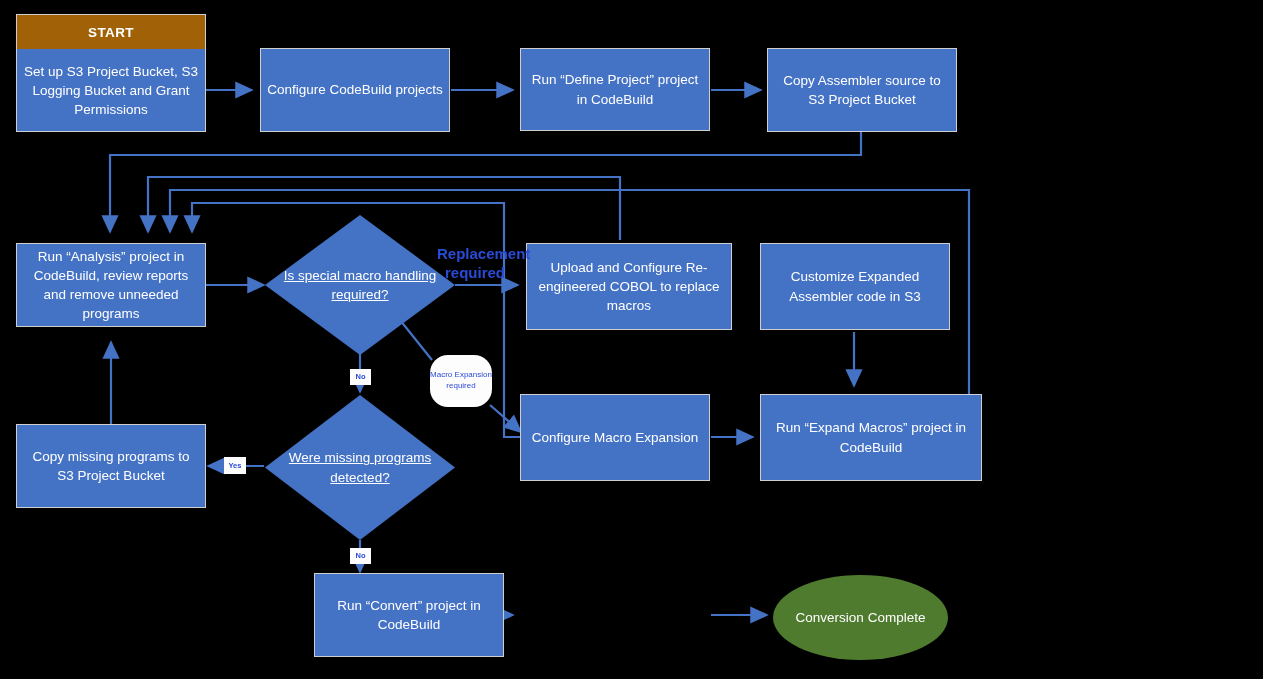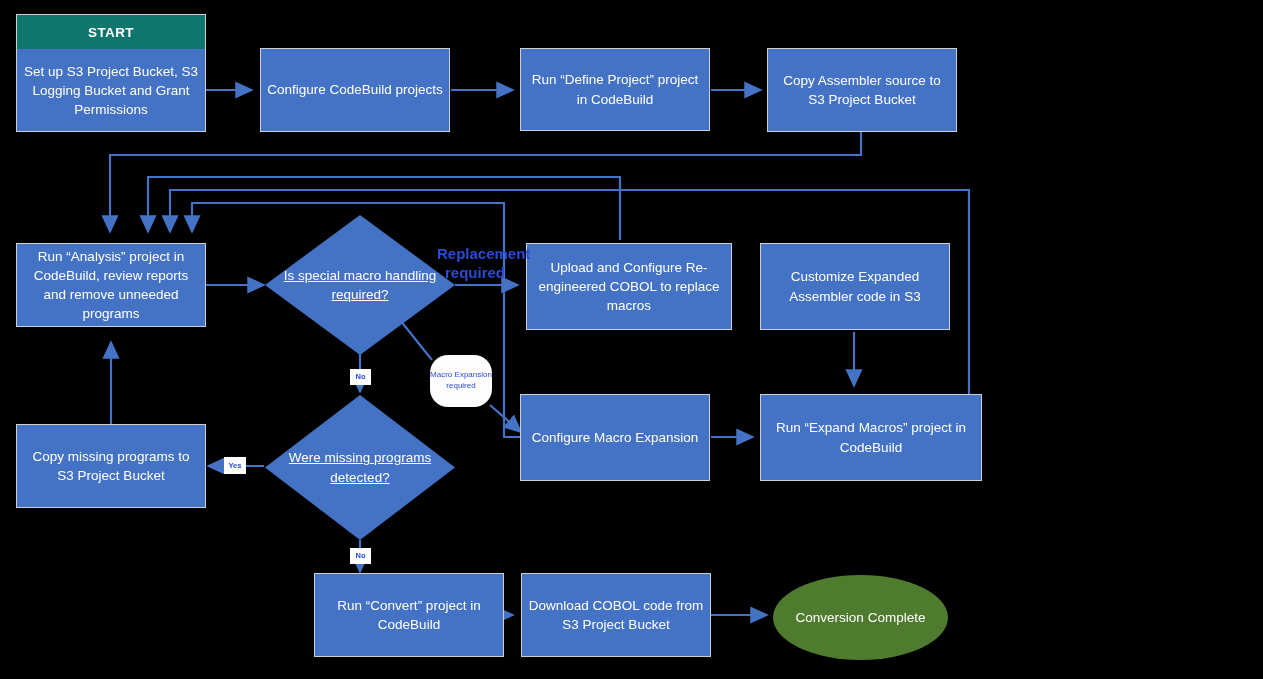--- a/index.html
+++ b/index.html
@@ -4,21 +4,21 @@
 <style>
   html,body{margin:0;padding:0;background:#000;}
   #stage{position:relative;width:1263px;height:679px;background:#000;overflow:hidden;
          font-family:"Liberation Sans","DejaVu Sans",sans-serif;}
   svg.wires{position:absolute;left:0;top:0;width:1263px;height:679px;}
   .node{position:absolute;box-sizing:border-box;display:flex;align-items:center;
         justify-content:center;text-align:center;color:#fff;}
   .proc{background:#4472C4;border:1px solid #CFCFCF;font-size:13.5px;line-height:1.42;}
   .proc span{display:block;padding:0 6px;}
   .startbox{position:absolute;box-sizing:border-box;border:1px solid #CFCFCF;background:#4472C4;}
-  .starthdr{height:34px;background:#0f766e;color:#fff;font-size:13.5px;font-weight:bold;
+  .starthdr{height:34px;background:#a16207;color:#fff;font-size:13.5px;font-weight:bold;
             display:flex;align-items:center;justify-content:center;letter-spacing:.4px;}
   .startbody{height:83px;color:#fff;font-size:13.5px;line-height:1.42;
              display:flex;align-items:center;justify-content:center;text-align:center;}
   .diamond{position:absolute;}
   .diamond .dlabel{position:absolute;left:0;top:0;width:100%;height:100%;display:flex;
                    align-items:center;justify-content:center;text-align:center;color:#fff;
                    font-size:13.5px;line-height:1.42;pointer-events:none;text-decoration:underline;}
   .ellipse{position:absolute;background:#4F7B2E;border-radius:50%;display:flex;
            align-items:center;justify-content:center;text-align:center;color:#fff;
            font-size:13.5px;line-height:1.45;}
@@ -139,23 +139,20 @@
   </div>
 
   <div class="node proc" style="left:760px;top:394px;width:222px;height:87px;">
     <span>Run “Expand Macros” project in CodeBuild</span>
   </div>
 
   <div class="node proc" style="left:266px;top:573px;width:190px;height:84px;margin-left:48px;">
     <span>Run “Convert” project in CodeBuild</span>
   </div>
 
-  <div class="node proc" style="left:521px;top:573px;width:190px;height:84px;">
-    <span>Download COBOL code from S3 Project Bucket</span>
-  </div>
 
   <div class="ellipse" style="left:773px;top:575px;width:175px;height:85px;">
     <span>Conversion Complete</span>
   </div>
 
   <div class="elabel" style="left:437px;top:245px;width:76px;">
     <span>Replacement required</span>
   </div>
 
   <div class="wbox" style="left:430px;top:355px;width:62px;height:52px;">

